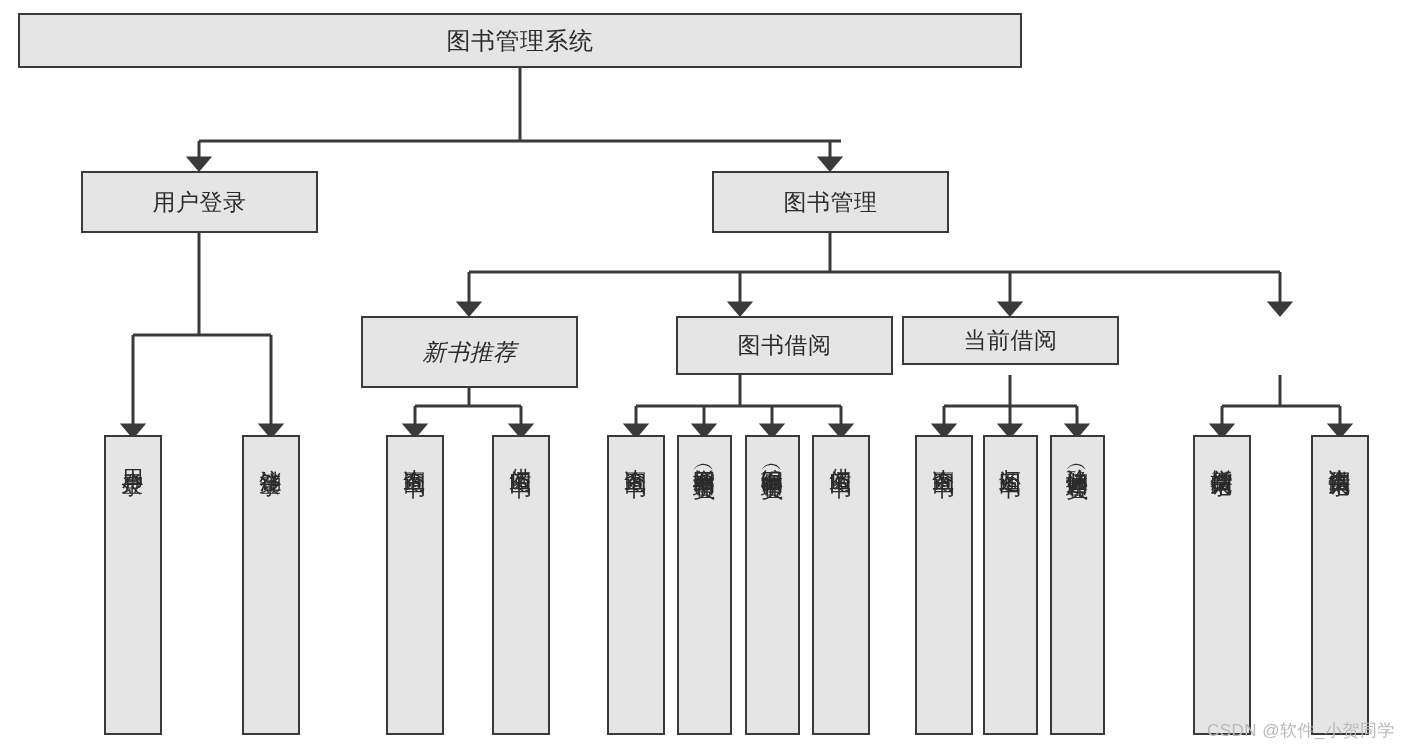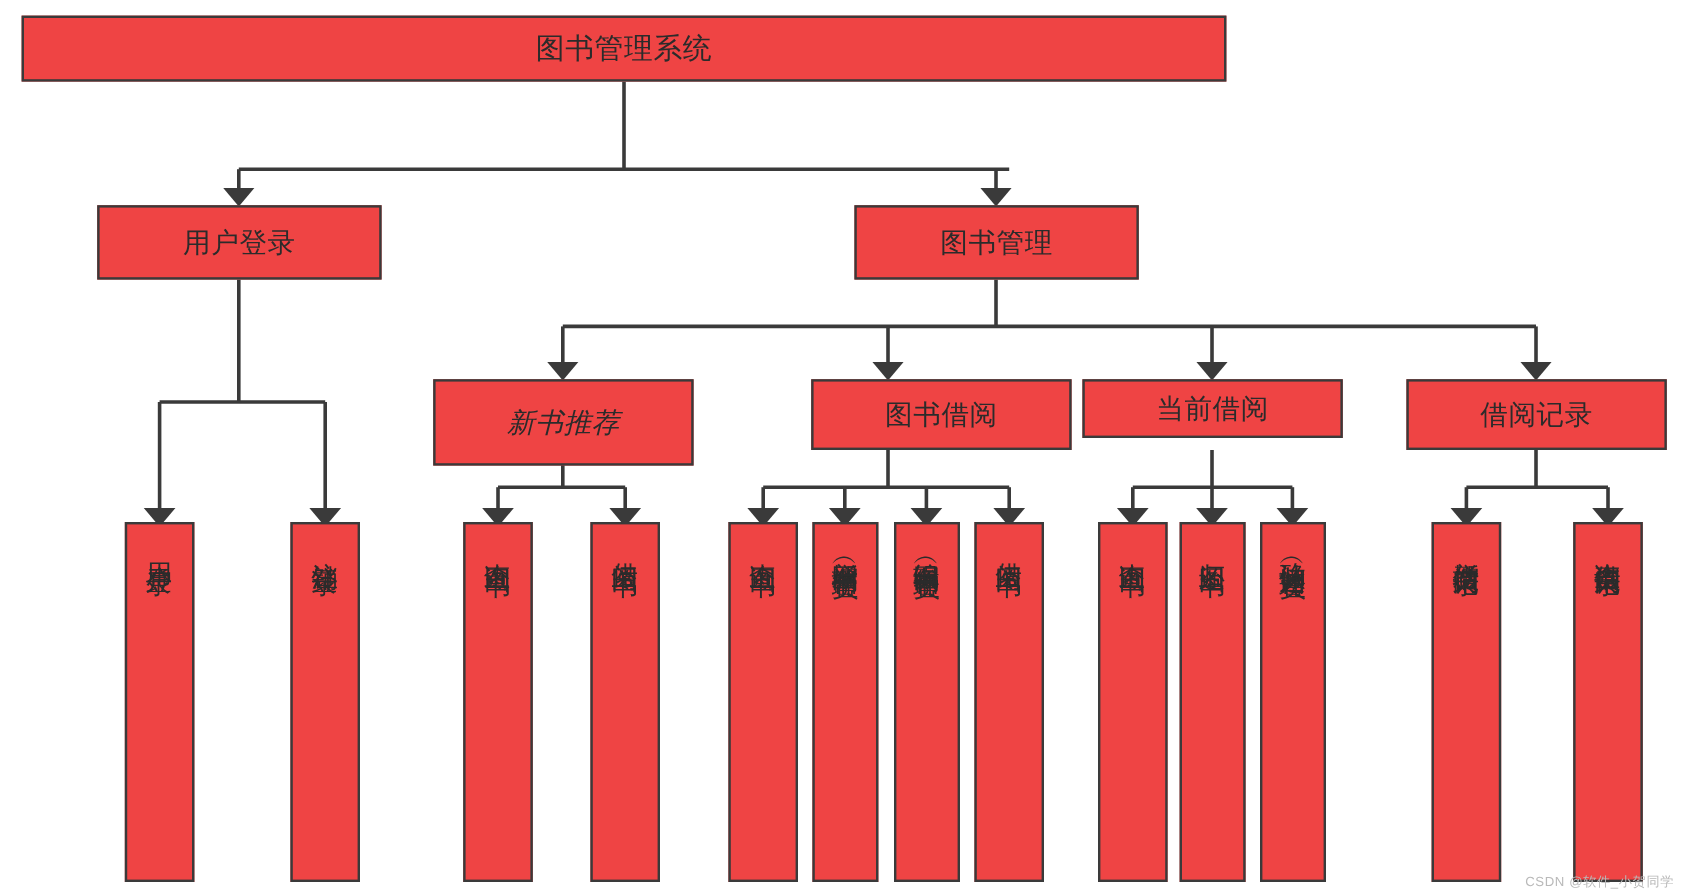--- a/index.html
+++ b/index.html
@@ -21,21 +21,21 @@
     position: absolute;
     left: 0;
     top: 0;
     width: 1405px;
     height: 747px;
     pointer-events: none;
   }
   .node {
     position: absolute;
     box-sizing: border-box;
-    background: #ef4444;
+    background: #e5e5e5;
     border: 2.5px solid #3a3a3a;
     display: flex;
     align-items: center;
     justify-content: center;
     text-align: center;
     color: #2b2b2b;
   }
   .node .lbl {
     display: block;
     line-height: 1.16;
@@ -63,21 +63,21 @@
     letter-spacing: 2.5px;
     white-space: nowrap;
   }
   .node.vert.tall .lbl {
     letter-spacing: 1.5px;
   }
   #watermark {
     position: absolute;
     right: 10px;
     bottom: 5px;
-    font-size: 11px;
+    font-size: 17px;
     color: #b9b9b9;
     white-space: nowrap;
     letter-spacing: 0.5px;
   }
 </style>
 </head>
 <body>
 
 <div id="canvas">
 
@@ -144,23 +144,20 @@
 
   <div class="node horiz" style="left:361px; top:316px; width:217px; height:72px;font-style:italic;">
     <span class="lbl">新书推荐</span>
   </div>
   <div class="node horiz" style="left:632px; top:316px; width:217px; height:59px;margin-left:44px;">
     <span class="lbl">图书借阅</span>
   </div>
   <div class="node horiz" style="left:902px; top:316px; width:217px; height:49px;">
     <span class="lbl">当前借阅</span>
   </div>
-  <div class="node horiz" style="left:1172px; top:316px; width:217px; height:59px;">
-    <span class="lbl">借阅记录</span>
-  </div>
 
   <div class="node vert" style="left:104px; top:435px; width:58px; height:300px;">
     <span class="lbl">用户登录</span>
   </div>
   <div class="node vert" style="left:242px; top:435px; width:58px; height:300px;">
     <span class="lbl">注销登录</span>
   </div>
 
   <div class="node vert" style="left:386px; top:435px; width:58px; height:300px;">
     <span class="lbl">查询图书</span>

